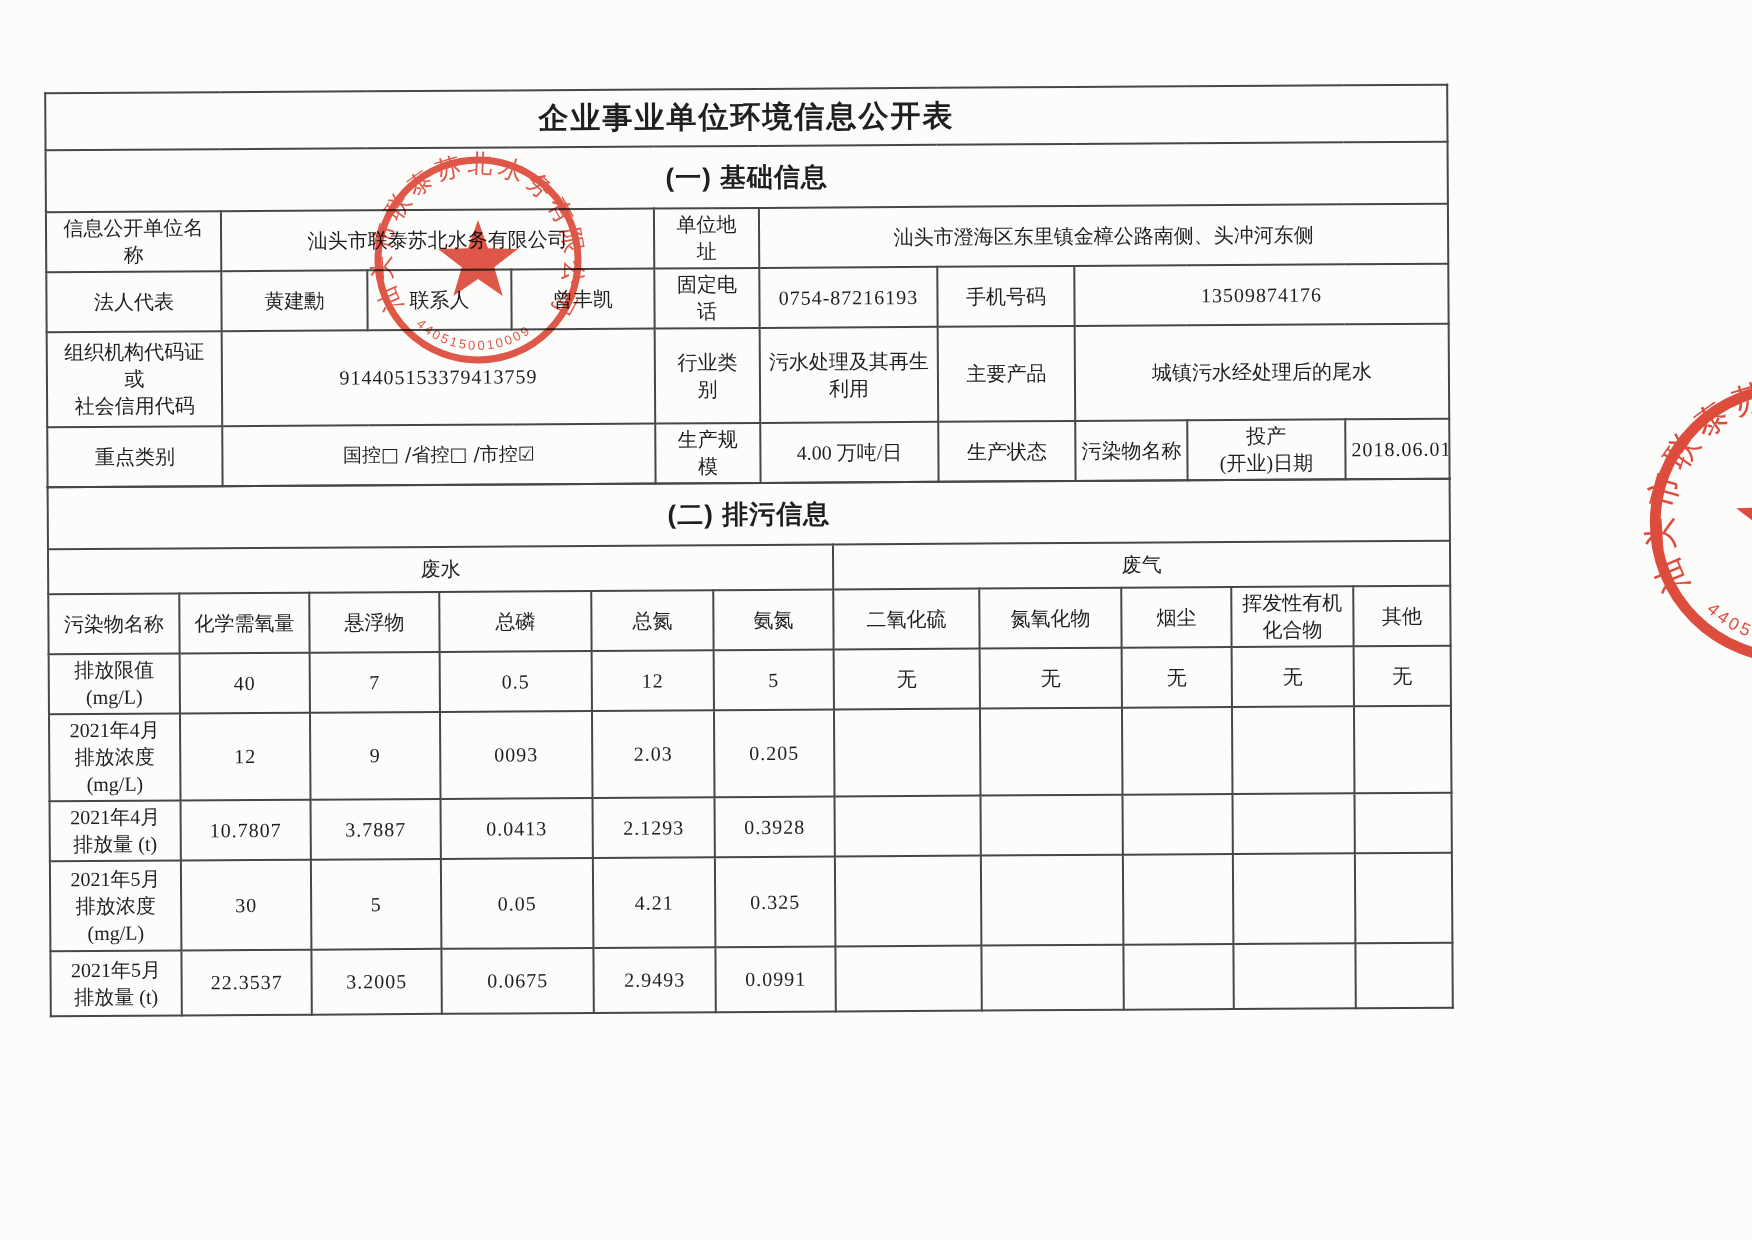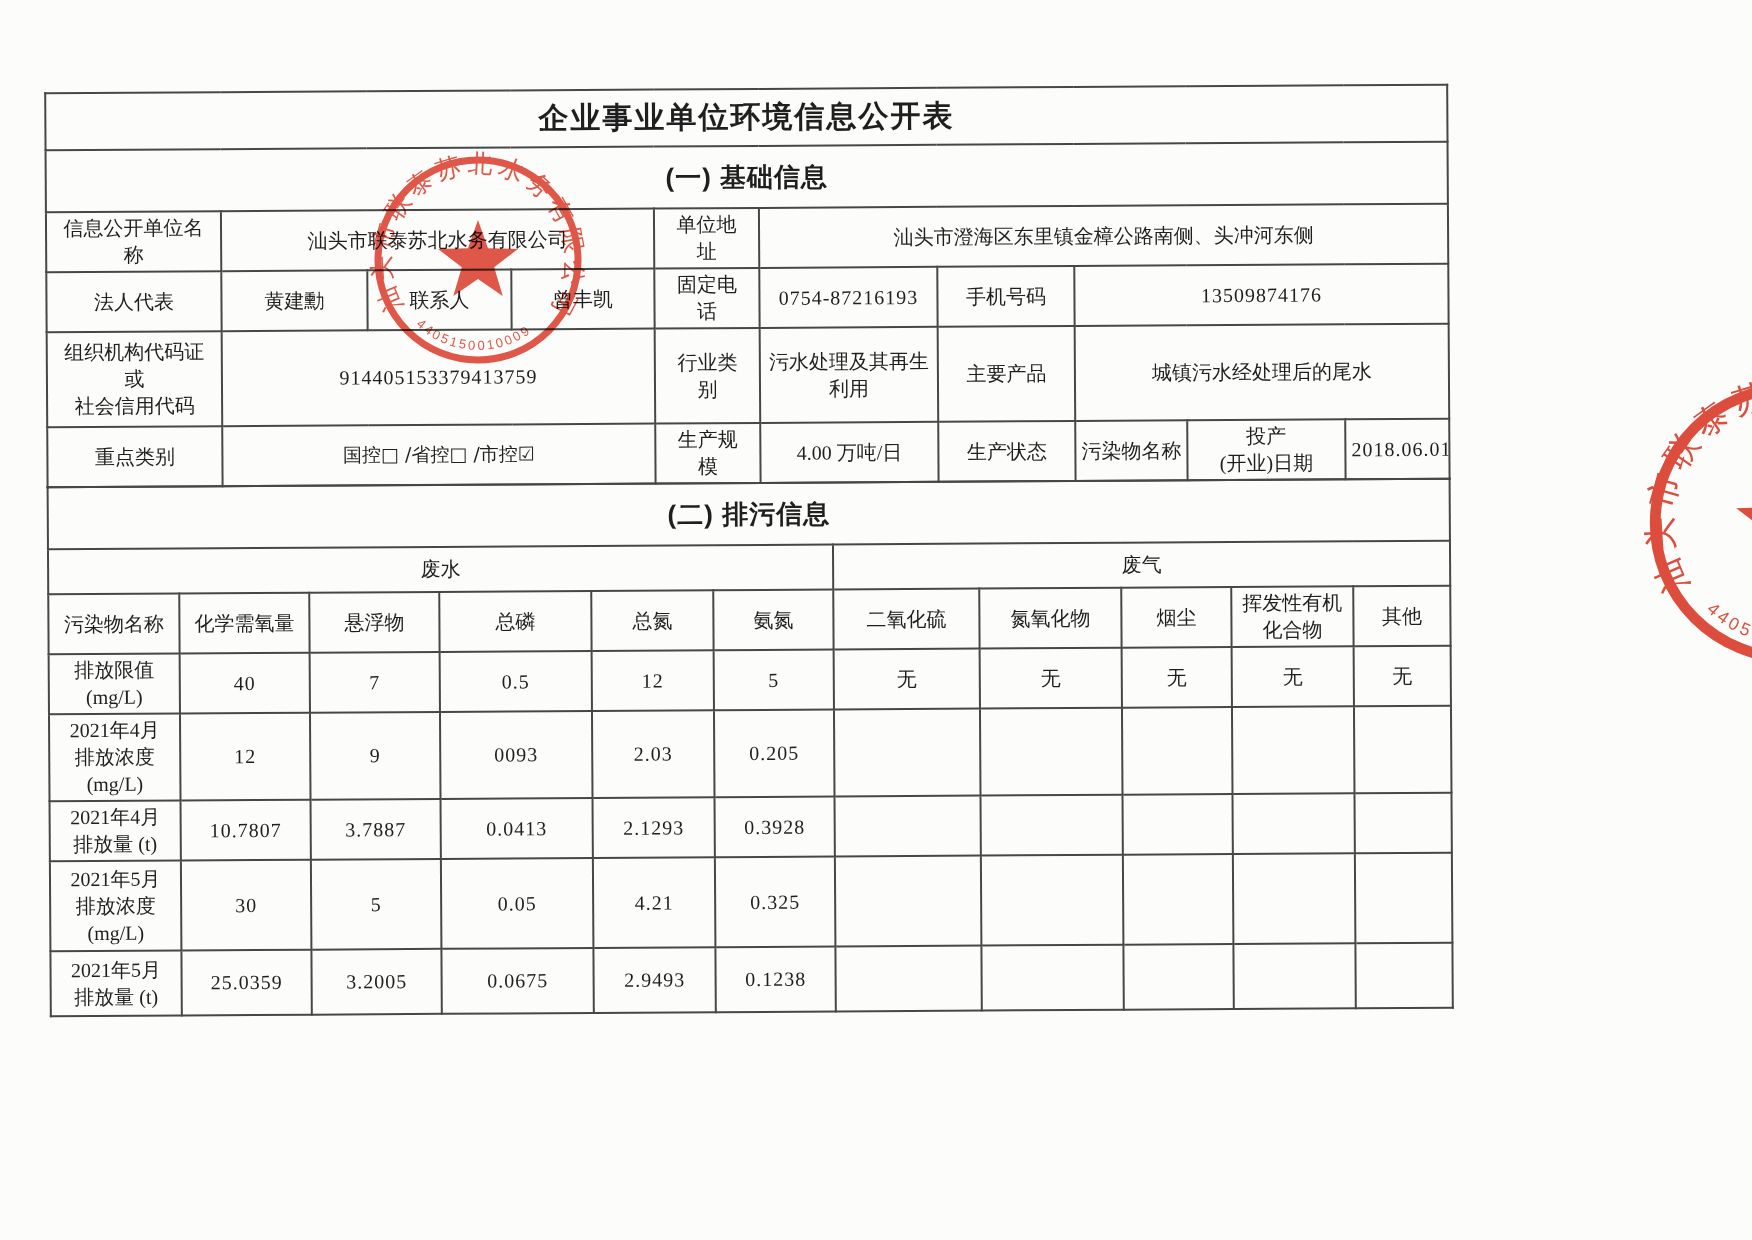--- a/index.html
+++ b/index.html
@@ -188,25 +188,25 @@
       <td class="num">0.325</td>
       <td></td>
       <td></td>
       <td></td>
       <td></td>
       <td></td>
     </tr>
     <tr style="height:65px">
       <td class="pre">2021年5月
 排放量 (t)</td>
-      <td class="num">25.0359</td>
+      <td class="num">22.3537</td>
       <td class="num">3.2005</td>
       <td class="num">0.0675</td>
       <td class="num">2.9493</td>
-      <td class="num">0.1238</td>
+      <td class="num">0.0991</td>
       <td></td>
       <td></td>
       <td></td>
       <td></td>
       <td></td>
     </tr>
   </tbody>
     </table>
 </div>
 

